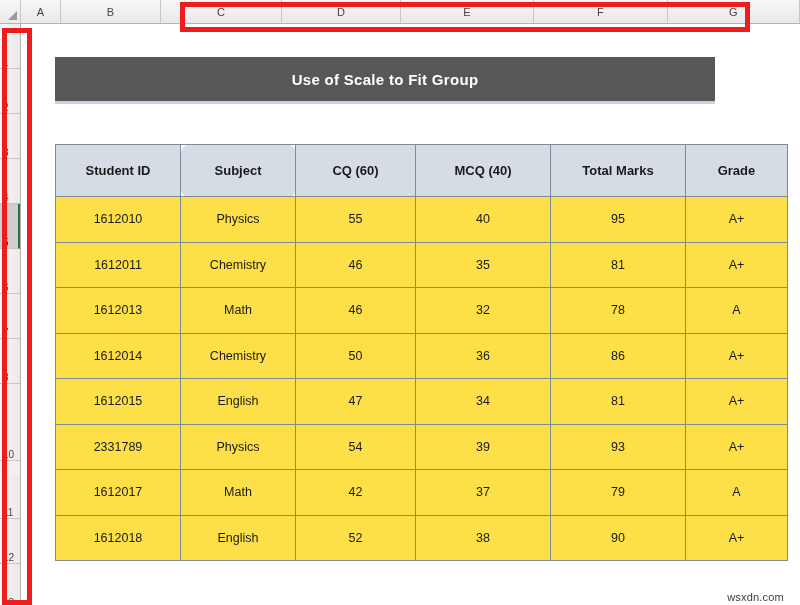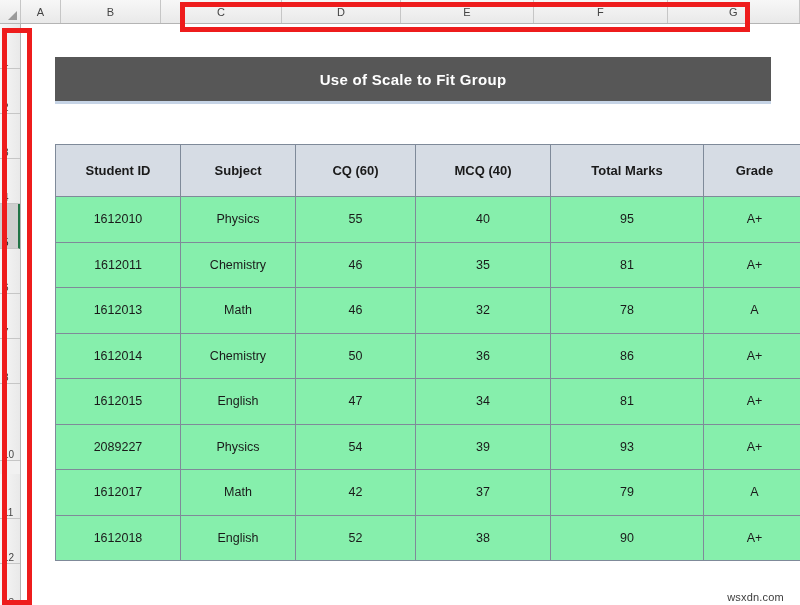--- a/index.html
+++ b/index.html
@@ -111,21 +111,21 @@
     pointer-events: none;
     z-index: 40;
   }
   #annot-columns { left: 180px; top: 2px;  width: 570px; height: 30px; }
   #annot-rows    { left: 2px;   top: 28px; width: 30px;  height: 577px; }
 
   
   #title-banner {
     position: absolute;
     left: 55px; top: 57px;
-    width: 716px; height: 47px;
+    width: 660px; height: 47px;
     background: #575757;
     border-bottom: 3px solid #c6d4e6;
     box-sizing: border-box;
     display: flex;
     align-items: center;
     justify-content: center;
   }
   #title-banner .title-text {
     color: #ffffff;
     font-size: 15px;
@@ -148,21 +148,21 @@
     font-size: 12.5px;
     box-sizing: border-box;
   }
   #marks-table thead th {
     background: #d6dce4;
     font-weight: bold;
     height: 52px;
     font-size: 13px;
   }
   #marks-table tbody td {
-    background: #86efac;
+    background: #fde047;
     height: 45.5px;
     font-weight: normal;
   }
 
   
   #watermark {
     position: absolute;
     right: 16px;
     bottom: 2px;
     font-size: 11px;
@@ -212,24 +212,24 @@
   </div>
 
   <div id="title-banner">
     <span class="title-text">Use of Scale to Fit Group</span>
   </div>
 
   <table id="marks-table">
     <thead>
       <tr id="header-row">
           <th style="width: 125px;">Student ID</th>
-          <th style="width: 115px;">Subject</th>
+          <th style="width: 115px; border-radius: 8px;">Subject</th>
           <th style="width: 120px;">CQ (60)</th>
           <th style="width: 135px;">MCQ (40)</th>
-          <th style="width: 153px;">Total Marks</th>
+          <th style="width: 135px;">Total Marks</th>
           <th style="width: 102px;">Grade</th>
         </tr>
     </thead>
     <tbody id="table-body">
         <tr>
           <td>1612010</td>
           <td>Physics</td>
           <td>55</td>
           <td>40</td>
           <td>95</td>
@@ -261,21 +261,21 @@
         </tr>
         <tr>
           <td>1612015</td>
           <td>English</td>
           <td>47</td>
           <td>34</td>
           <td>81</td>
           <td>A+</td>
         </tr>
         <tr>
-          <td>2089227</td>
+          <td>2331789</td>
           <td>Physics</td>
           <td>54</td>
           <td>39</td>
           <td>93</td>
           <td>A+</td>
         </tr>
         <tr>
           <td>1612017</td>
           <td>Math</td>
           <td>42</td>

